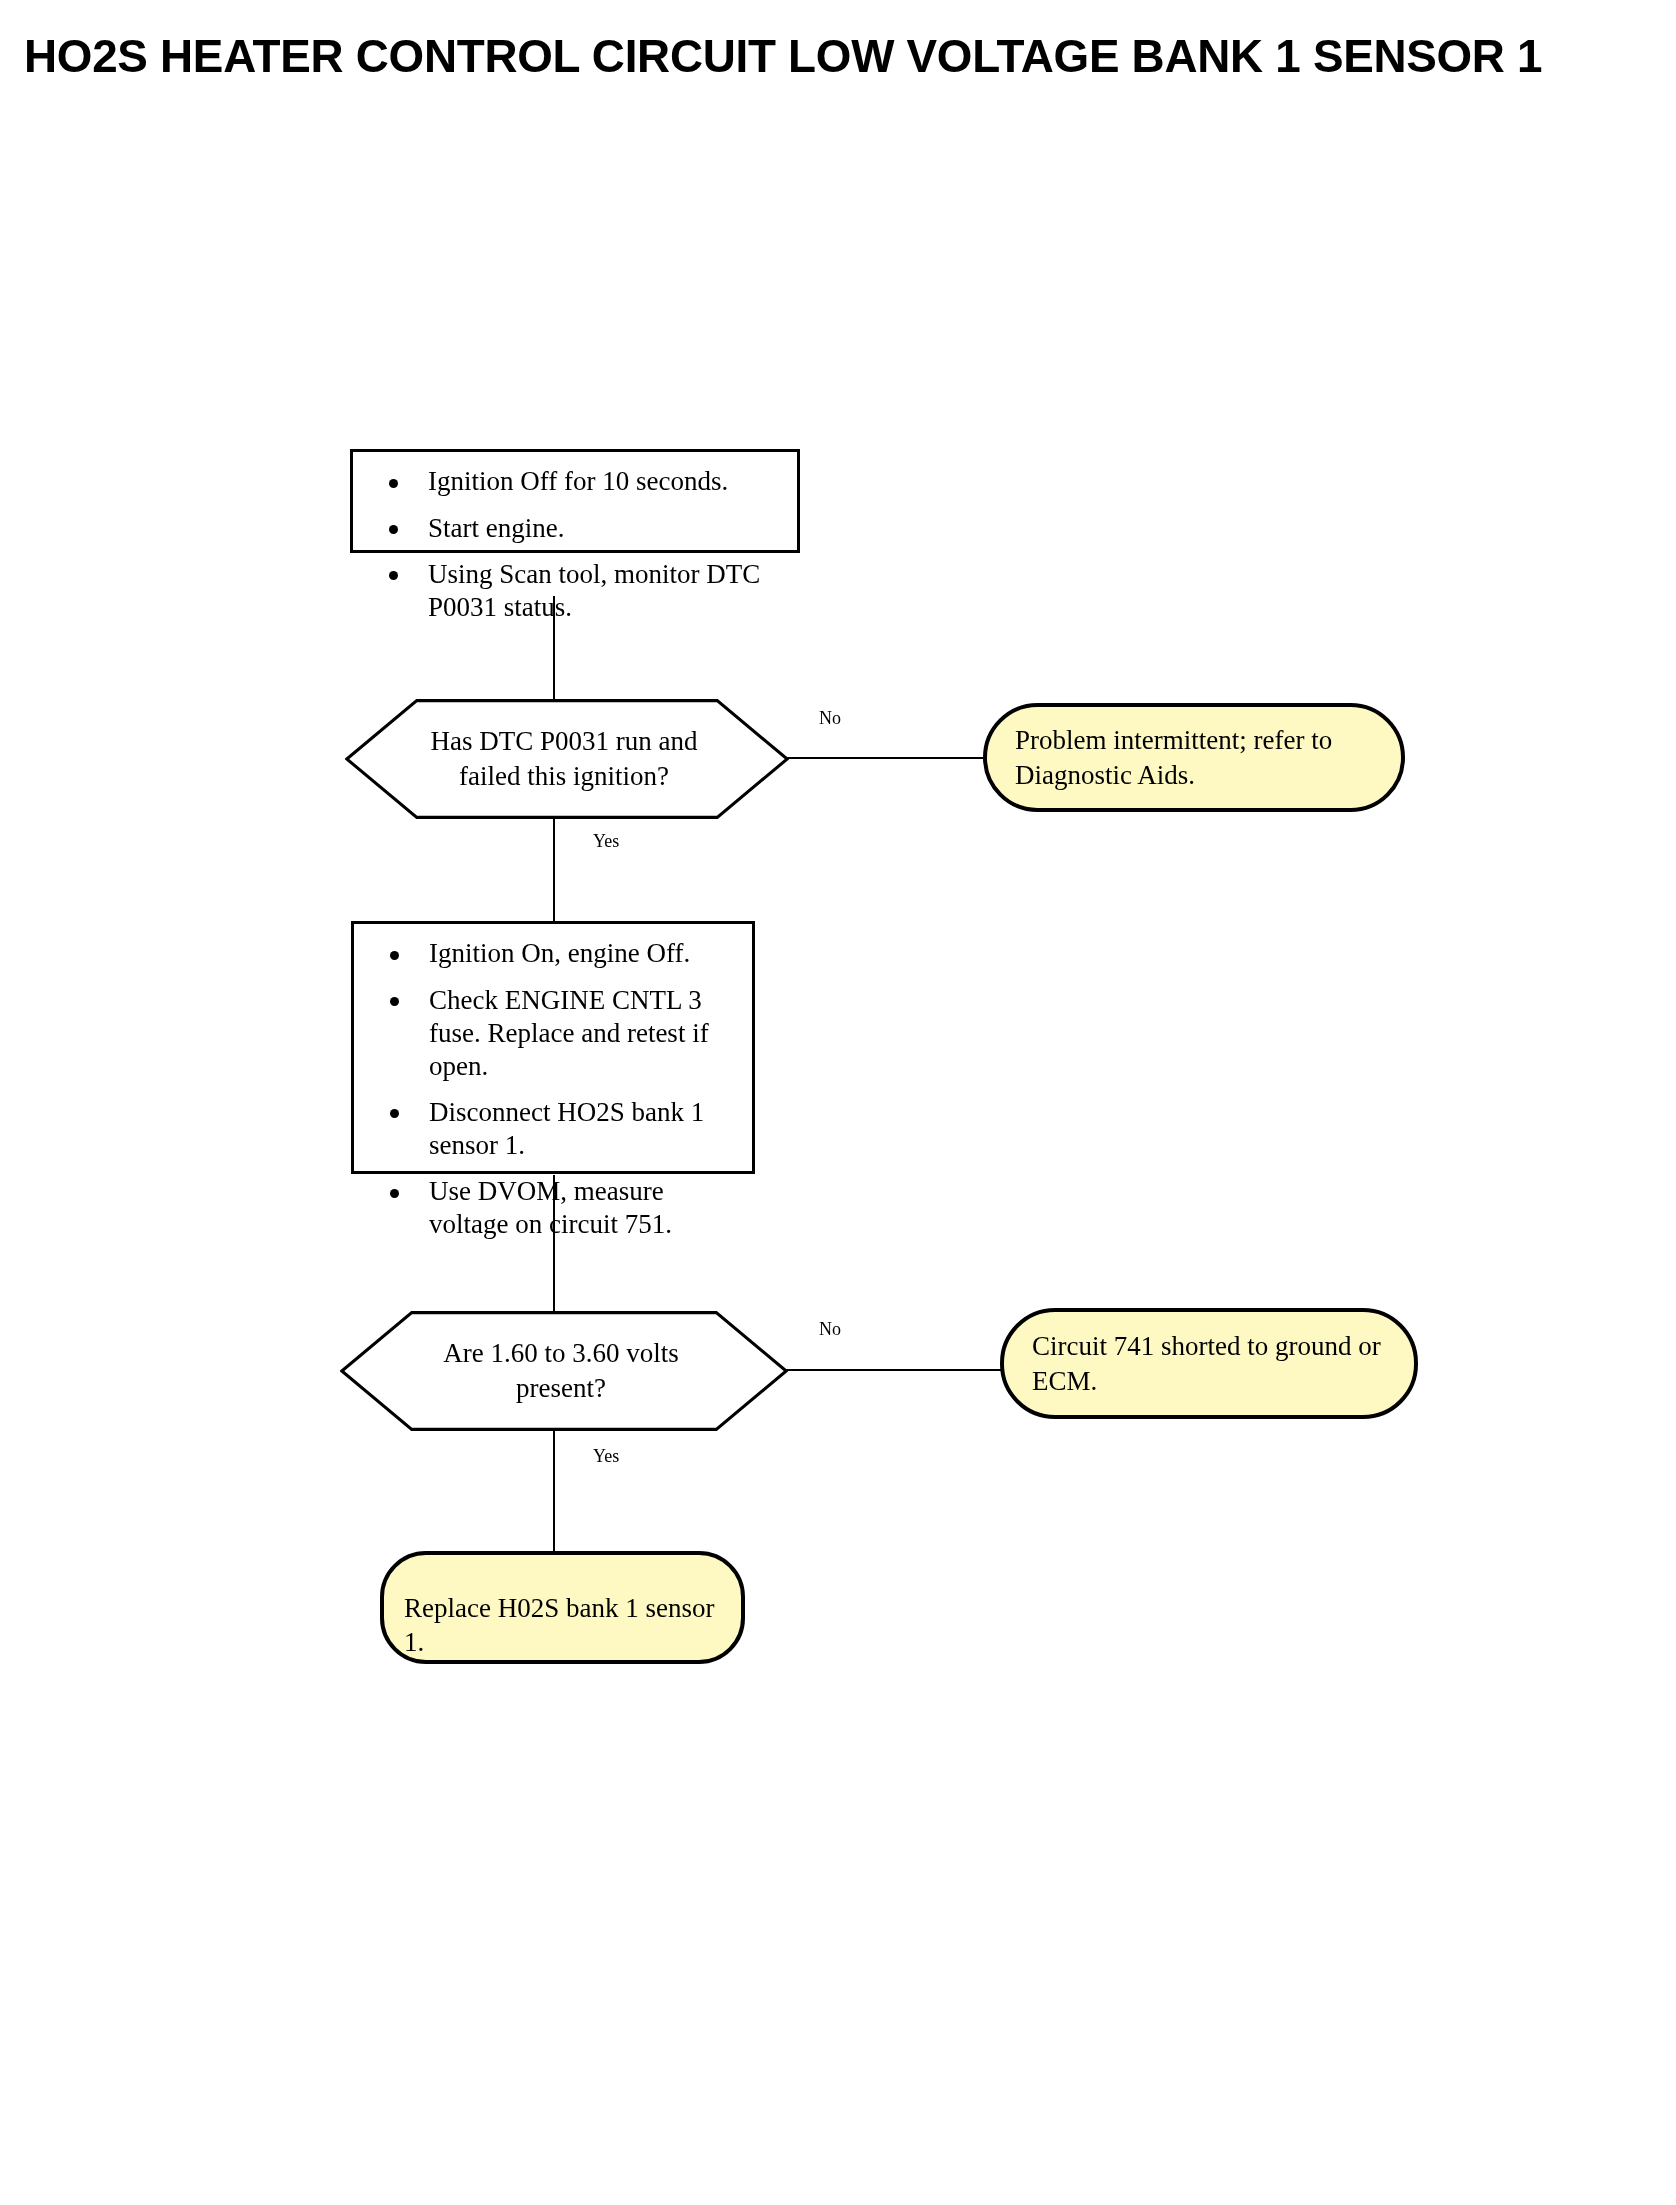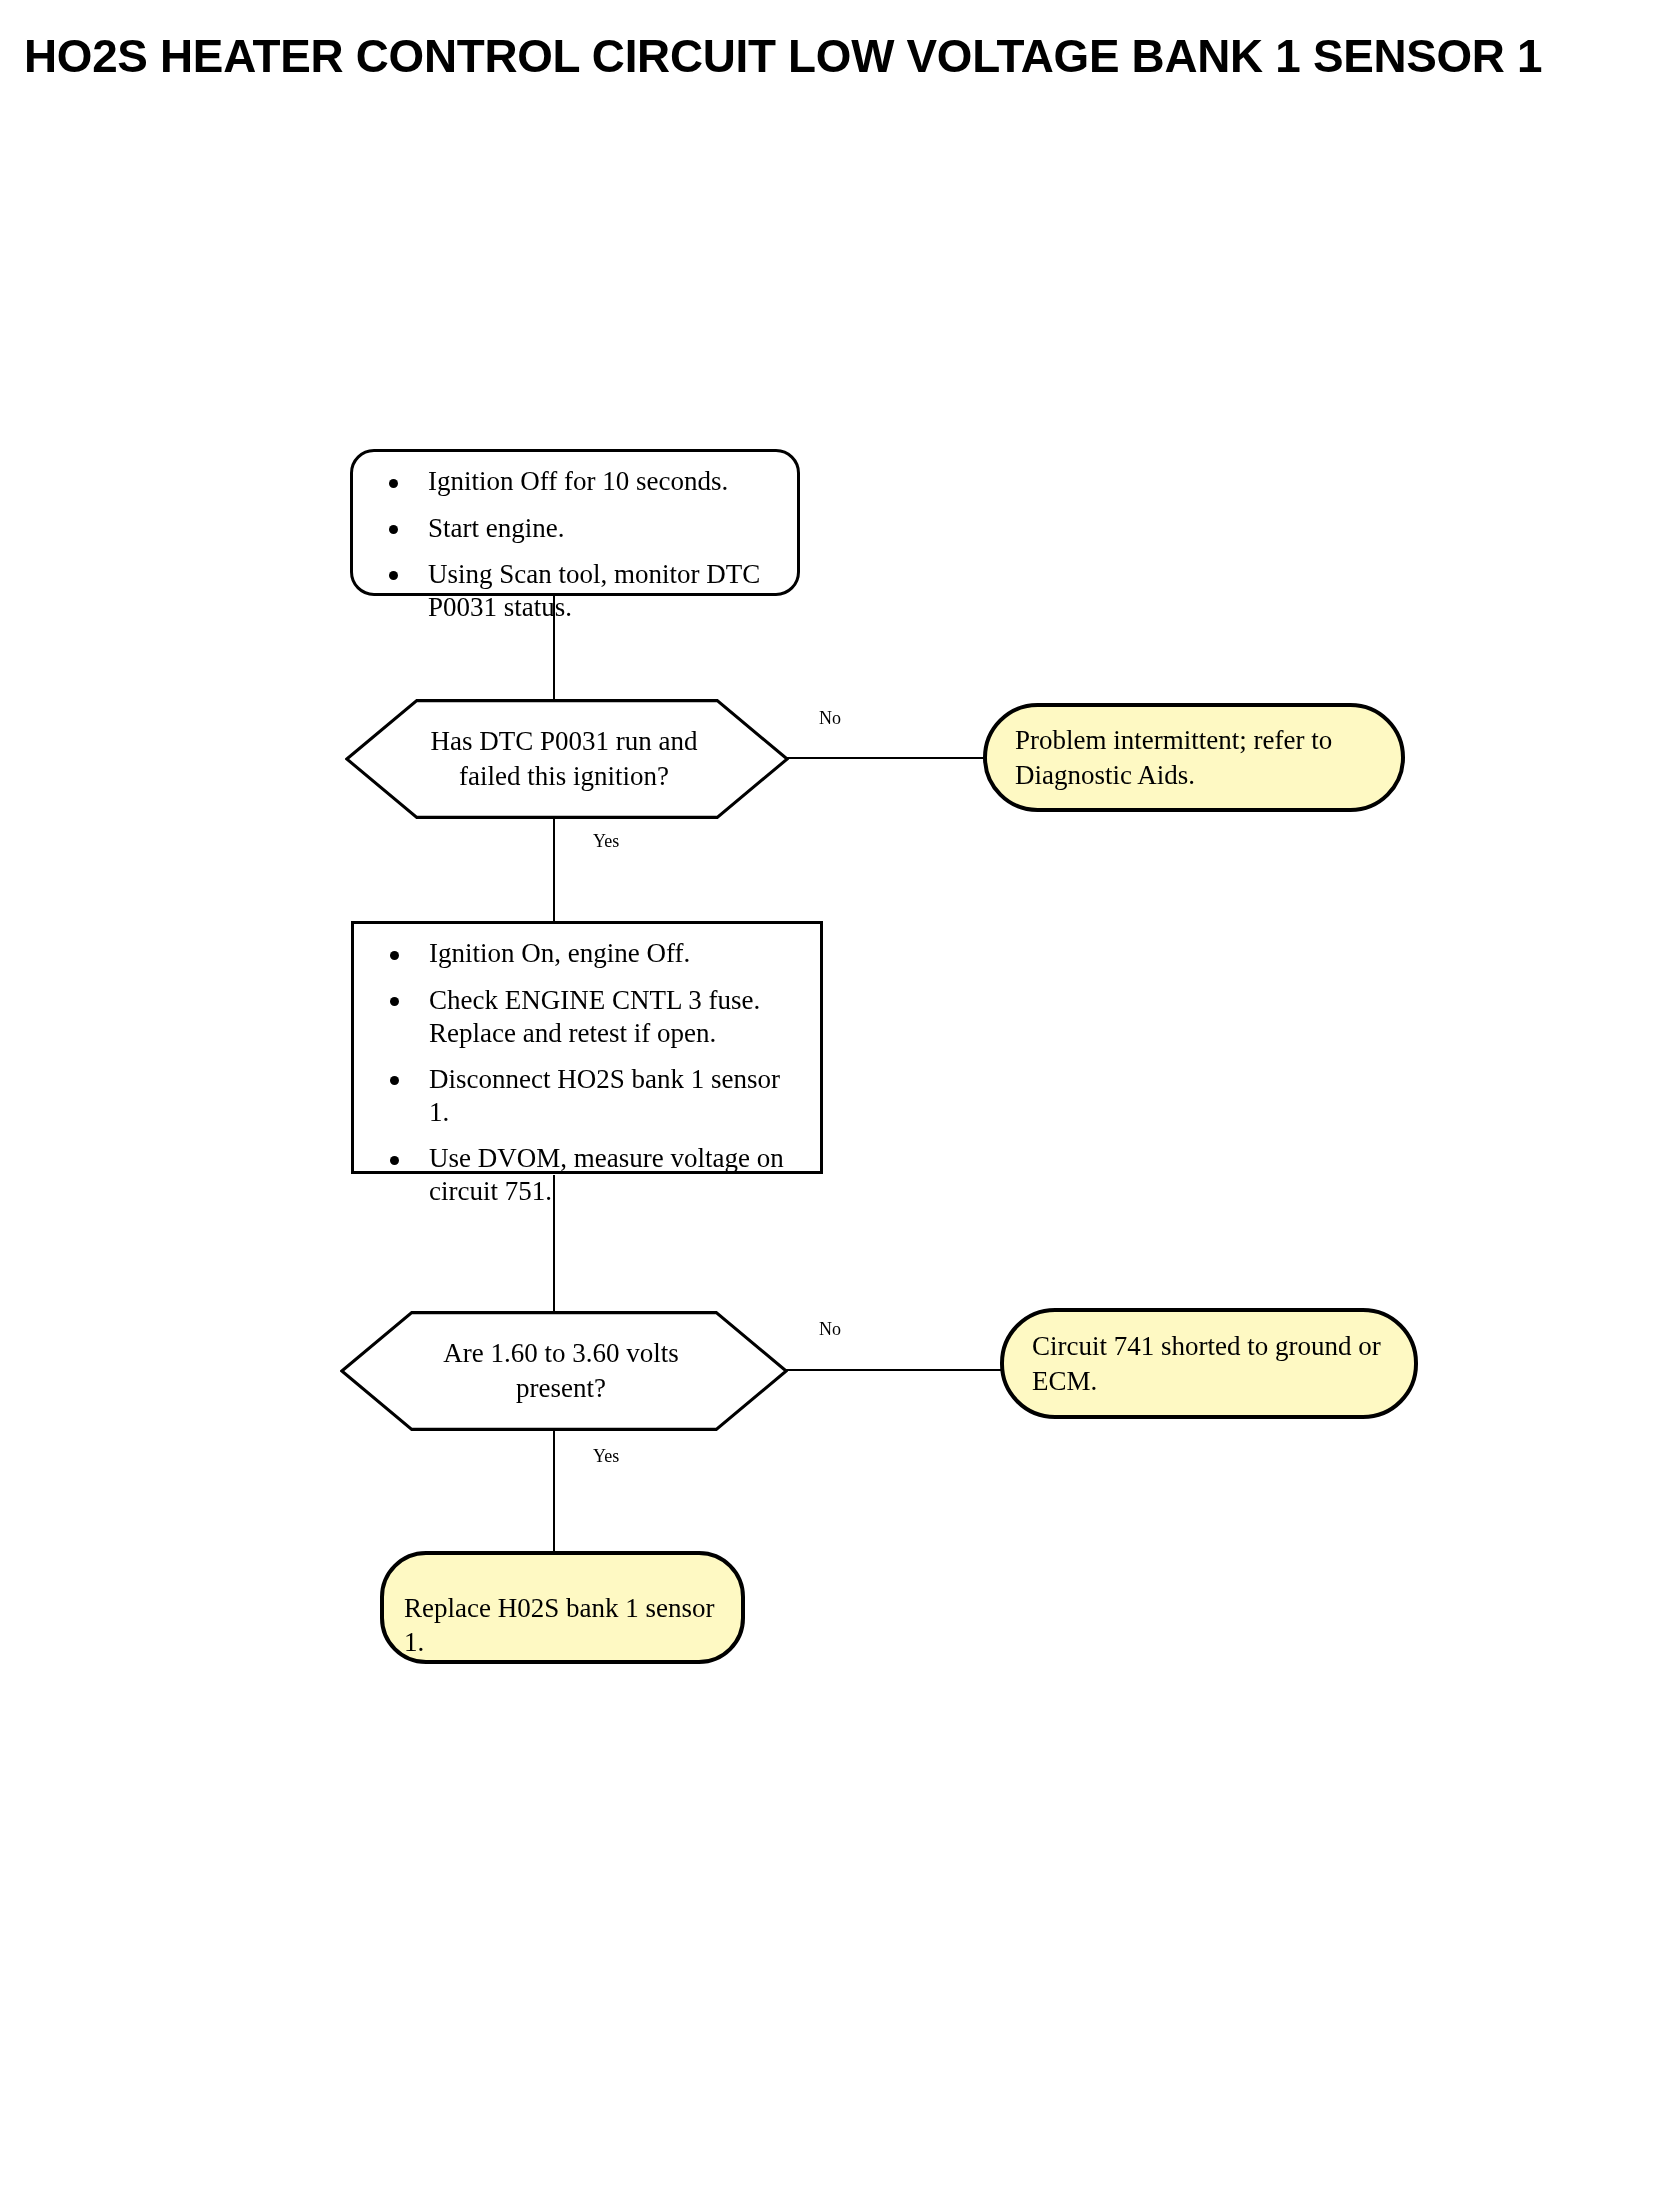--- a/index.html
+++ b/index.html
@@ -129,21 +129,21 @@
     white-space: nowrap;
   }
 </style>
 </head>
 <body>
 
 <div id="page">
 
   <div id="chart-title">HO2S HEATER CONTROL CIRCUIT LOW VOLTAGE BANK 1 SENSOR 1</div>
 
-  <div class="node process-box" style="left:350px; top:449px; width:450px; height:147px;border-radius:24px;">
+  <div class="node process-box" style="left:350px; top:449px; width:450px; height:104px;">
     <ul class="bullets">
       <li>Ignition Off for 10 seconds.</li>
       <li>Start engine.</li>
       <li>Using Scan tool, monitor DTC P0031 status.</li>
     </ul>
   </div>
 
   <div class="conn-v" style="left:553px; top:596px; height:103px;"></div>
 
   <div class="decision" style="left:345px; top:698px; width:444px; height:122px;">
@@ -156,21 +156,21 @@
   <div class="conn-h" style="left:786px; top:757px; width:198px;"></div>
   <div class="edge-label" style="left:819px; top:709px;">No</div>
 
   <div class="node terminal" style="left:983px; top:703px; width:422px; height:109px; border-radius:55px;">
     <div class="terminal-text">Problem intermittent; refer to Diagnostic Aids.</div>
   </div>
 
   <div class="conn-v" style="left:553px; top:817px; height:106px;"></div>
   <div class="edge-label" style="left:593px; top:832px;">Yes</div>
 
-  <div class="node process-box" style="left:351px; top:921px; width:472px; height:253px;">
+  <div class="node process-box" style="left:351px; top:921px; width:404px; height:253px;">
     <ul class="bullets">
       <li>Ignition On, engine Off.</li>
       <li>Check ENGINE CNTL 3 fuse. Replace and retest if open.</li>
       <li>Disconnect HO2S bank 1 sensor 1.</li>
       <li>Use DVOM, measure voltage on circuit 751.</li>
     </ul>
   </div>
 
   <div class="conn-v" style="left:553px; top:1175px; height:137px;"></div>
 

